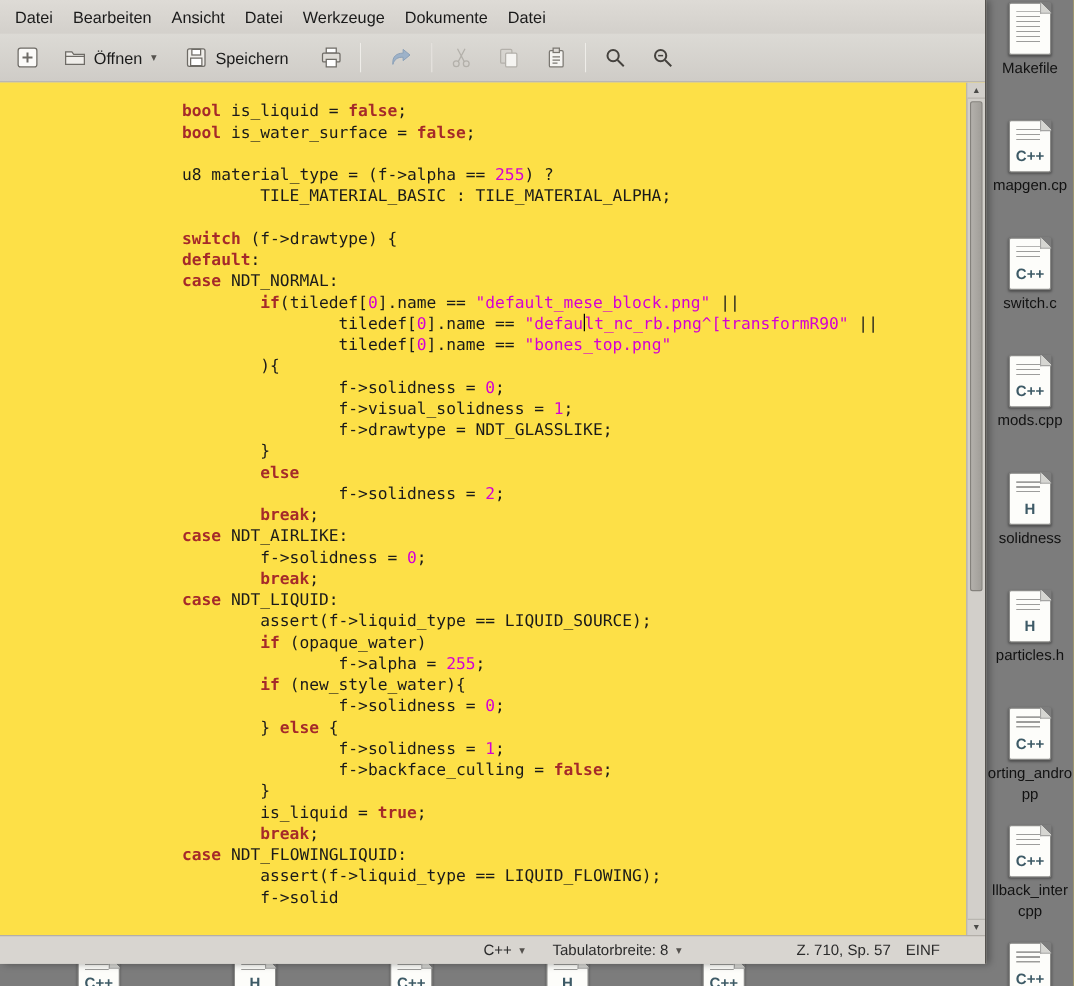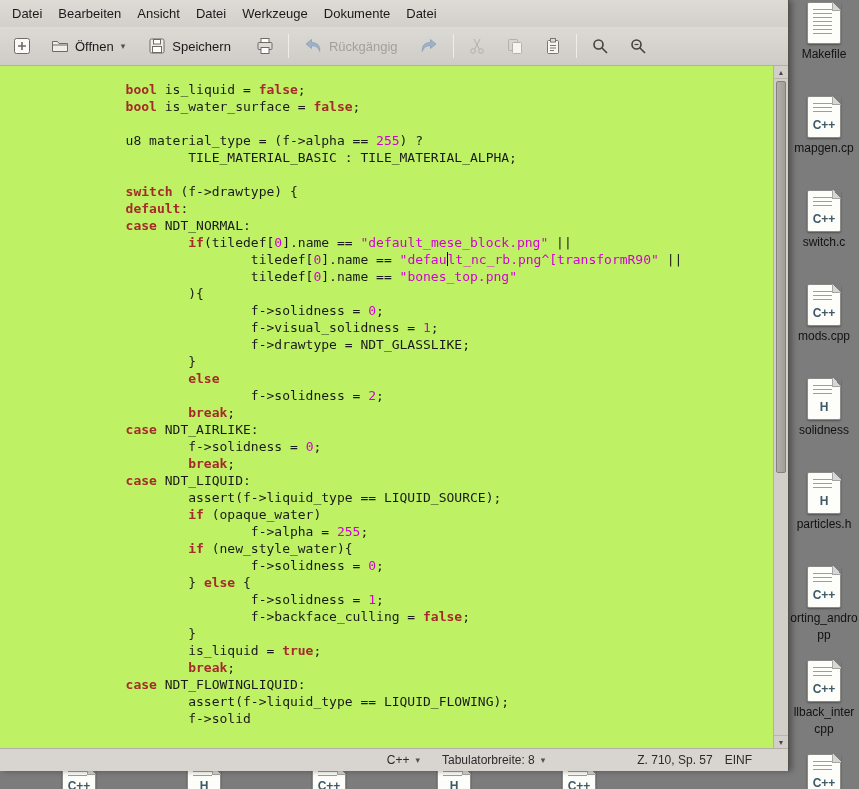--- a/index.html
+++ b/index.html
@@ -65,21 +65,21 @@
     background:#edebe7;
     border:1px solid #99958f;border-bottom:none;
     border-radius:3px 3px 0 0;
     padding:3px 7px 4px;
     font-size:13px;
     position:relative;top:1px;
   }
   .tab-close{font-size:11px;color:#6d6a66;padding:0 2px;line-height:12px;}
 
   .text-area{
-    flex:1;display:flex;background:#bef264;overflow:hidden;position:relative;
+    flex:1;display:flex;background:#fde047;overflow:hidden;position:relative;padding-left:20px;
   }
   .code-view{
     flex:1;overflow:hidden;
     padding:15px 0 0 63px;
     font-family:"DejaVu Sans Mono", monospace;
     font-size:13px;line-height:17px;
     white-space:pre;
   }
   .code-line{height:17px;}
   .ind{display:inline-block;}
@@ -312,28 +312,20 @@
     <button class="tbtn" style="margin-left:12px">
       <span>
           <svg width="20" height="20" viewBox="0 0 20 20">
             <rect x="6" y="2.5" width="8" height="4" fill="#fff" stroke="#6e6b66"></rect>
             <rect x="3" y="6.5" width="14" height="7" rx="1" fill="#dedbd6" stroke="#6e6b66"></rect>
             <rect x="6" y="11.5" width="8" height="6" fill="#fff" stroke="#6e6b66"></rect>
           </svg>
         </span>
     </button>
     <div class="tsep"></div>
-    <button class="tbtn disabled">
-      <span>
-          <svg width="22" height="20" viewBox="0 0 22 20">
-            <path d="M9.5 3.5 4 8l5.5 4.5V9.8c4.5-.2 7 1.7 8.2 5.7.6-6.5-3-8.9-8.2-9z" fill="#9db2c9" stroke="#8aa0b8" stroke-width=".8"></path>
-          </svg>
-        </span>
-      <span>Rückgängig</span>
-    </button>
     <button class="tbtn" style="margin-left:8px">
       <span>
           <svg width="22" height="20" viewBox="0 0 22 20">
             <path d="M12.5 3.5 18 8l-5.5 4.5V9.8C8 9.6 5.5 11.5 4.3 15.5c-.6-6.5 3-8.9 8.2-9z" fill="#9db2c9" stroke="#8aa0b8" stroke-width=".8"></path>
           </svg>
         </span>
     </button>
     <div class="tsep"></div>
     <button class="tbtn">
       <span>

